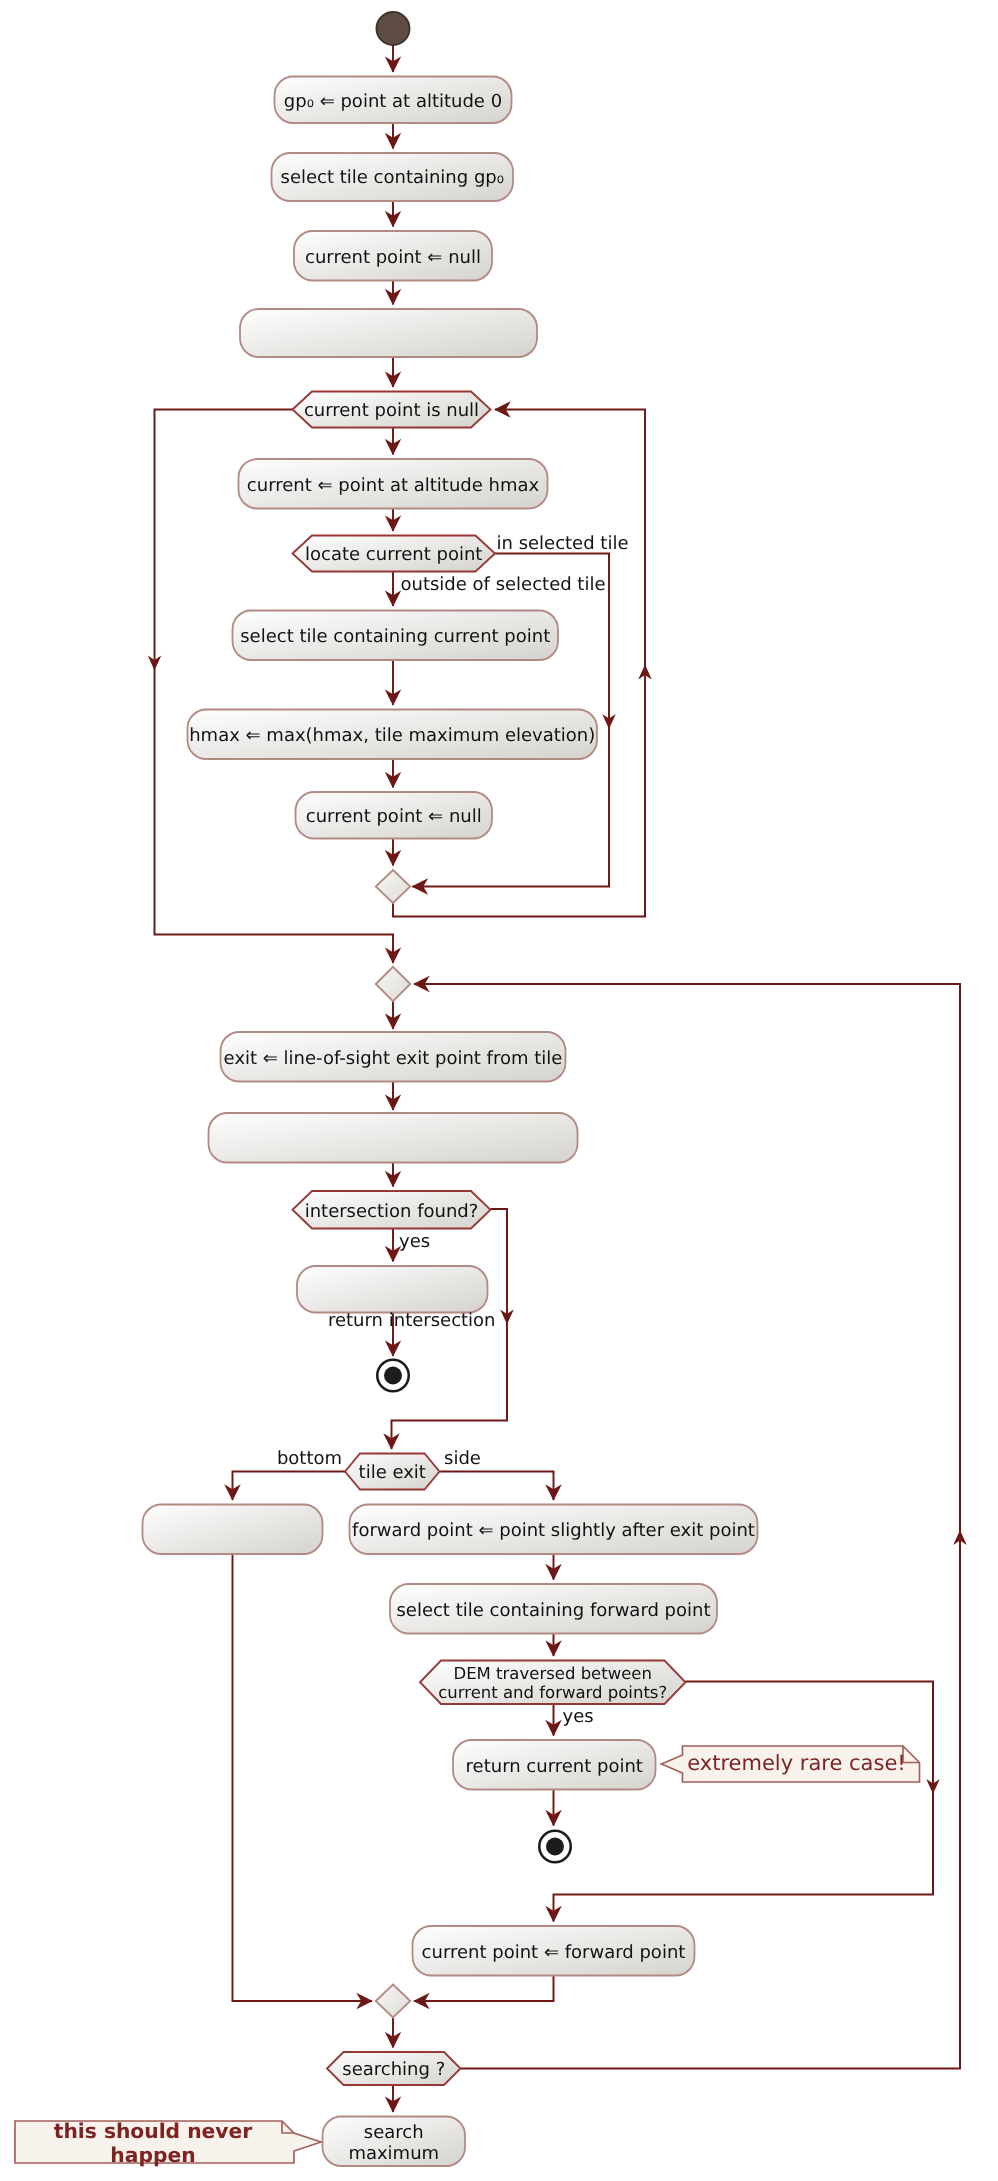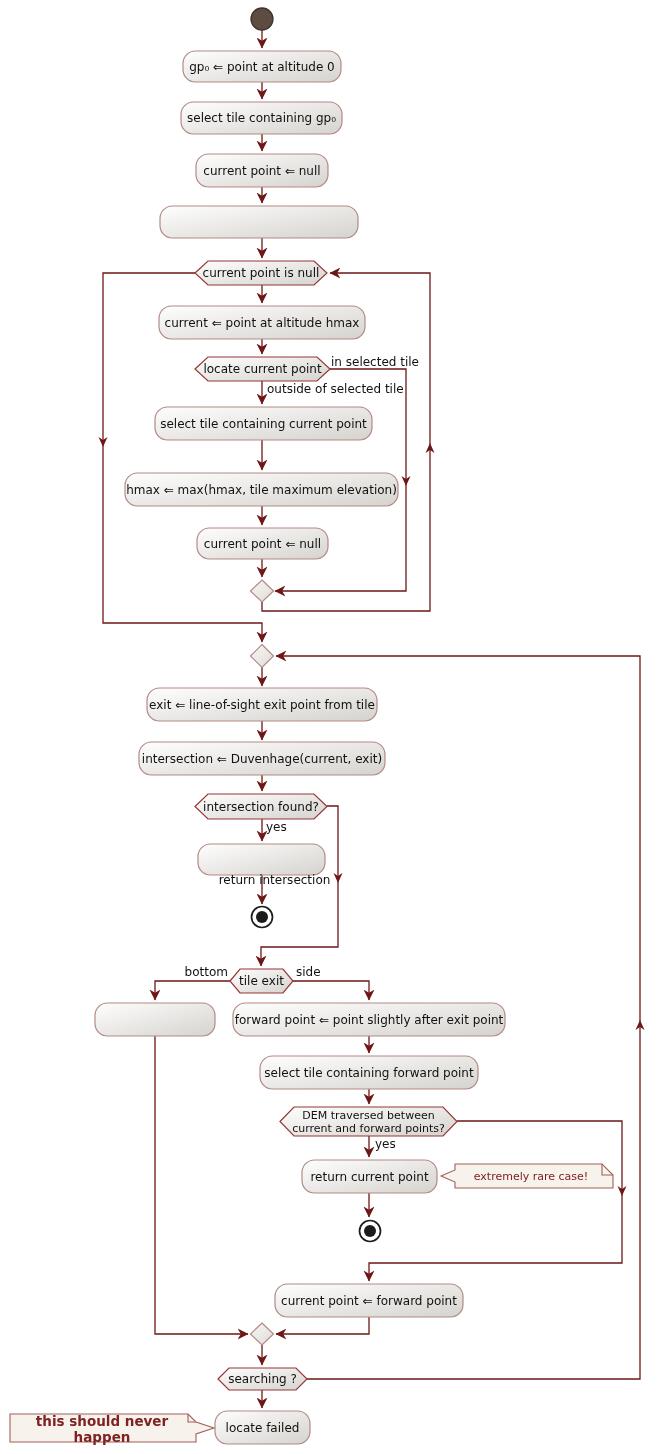--- a/index.html
+++ b/index.html
@@ -121,39 +121,38 @@
 </svg>
 
 <div class="lbl" style="left:183px;top:51px;width:158px;height:31px;">gp₀ ⇐ point at altitude 0</div>
 <div class="lbl" style="left:181px;top:102px;width:161px;height:32px;">select tile containing gp₀</div>
 <div class="lbl" style="left:196px;top:154px;width:132px;height:33px;">current point ⇐ null</div>
 <div class="lbl" style="left:159px;top:306px;width:206px;height:33px;">current ⇐ point at altitude hmax</div>
 <div class="lbl" style="left:155px;top:407px;width:217px;height:33px;">select tile containing current point</div>
 <div class="lbl" style="left:125px;top:473px;width:273px;height:33px;">hmax ⇐ max(hmax, tile maximum elevation)</div>
 <div class="lbl" style="left:197px;top:528px;width:131px;height:31px;">current point ⇐ null</div>
 <div class="lbl" style="left:147px;top:688px;width:230px;height:33px;">exit ⇐ line-of-sight exit point from tile</div>
-<div class="lbl" style="left:139px;top:742px;width:246px;height:33px;">intersection ⇐ Duvenhage(current, exit)</div>
 <div class="lbl" style="left:198px;top:864px;width:153px;height:31px;">return intersection</div>
 <div class="lbl" style="left:233px;top:1003px;width:272px;height:33px;">forward point ⇐ point slightly after exit point</div>
 <div class="lbl" style="left:302px;top:1160px;width:135px;height:33px;">return current point</div>
 <div class="lbl" style="left:260px;top:1056px;width:218px;height:33px;">select tile containing forward point</div>
 <div class="lbl" style="left:275px;top:1284px;width:188px;height:33px;">current point ⇐ forward point</div>
-<div class="lbl" style="left:215px;top:1411px;width:95px;height:33px;">locate failed</div>
+<div class="lbl" style="left:215px;top:1411px;width:95px;height:33px;">search maximum</div>
 
 <div class="lbl" style="left:195px;top:261px;width:132px;height:24px;">current point is null</div>
 <div class="lbl" style="left:195px;top:357px;width:135px;height:24px;">locate current point</div>
 <div class="lbl" style="left:195px;top:794px;width:132px;height:25px;">intersection found?</div>
 <div class="lbl" style="left:230px;top:969px;width:63px;height:24px;">tile exit</div>
 <div class="lbl prewrap" style="left:280px;top:1107px;width:177px;height:29px;font-size:11px;line-height:13px;">DEM traversed between
 current and forward points?</div>
 <div class="lbl" style="left:218px;top:1368px;width:89px;height:22px;">searching ?</div>
 
 <div class="elbl" style="left:331px;top:355px;">in selected tile</div>
 <div class="elbl" style="left:267px;top:382px;">outside of selected tile</div>
 <div class="elbl" style="left:266px;top:820px;">yes</div>
 <div class="elbl" style="left:183px;top:965px;width:45px;text-align:right;">bottom</div>
 <div class="elbl" style="left:296px;top:965px;">side</div>
 <div class="elbl" style="left:375px;top:1137px;">yes</div>
 
-<div class="nlbl" style="left:456px;top:1165px;width:150px;height:22px;font-size:11px;">extremely rare case!</div>
+<div class="nlbl" style="left:456px;top:1165px;width:150px;height:22px;font-size:14px;">extremely rare case!</div>
 <div class="nlbl" style="left:14px;top:1416px;width:176px;height:25px;font-size:13.5px;font-weight:bold;">this should never happen</div>
 
 </div>
 
 </body></html>

